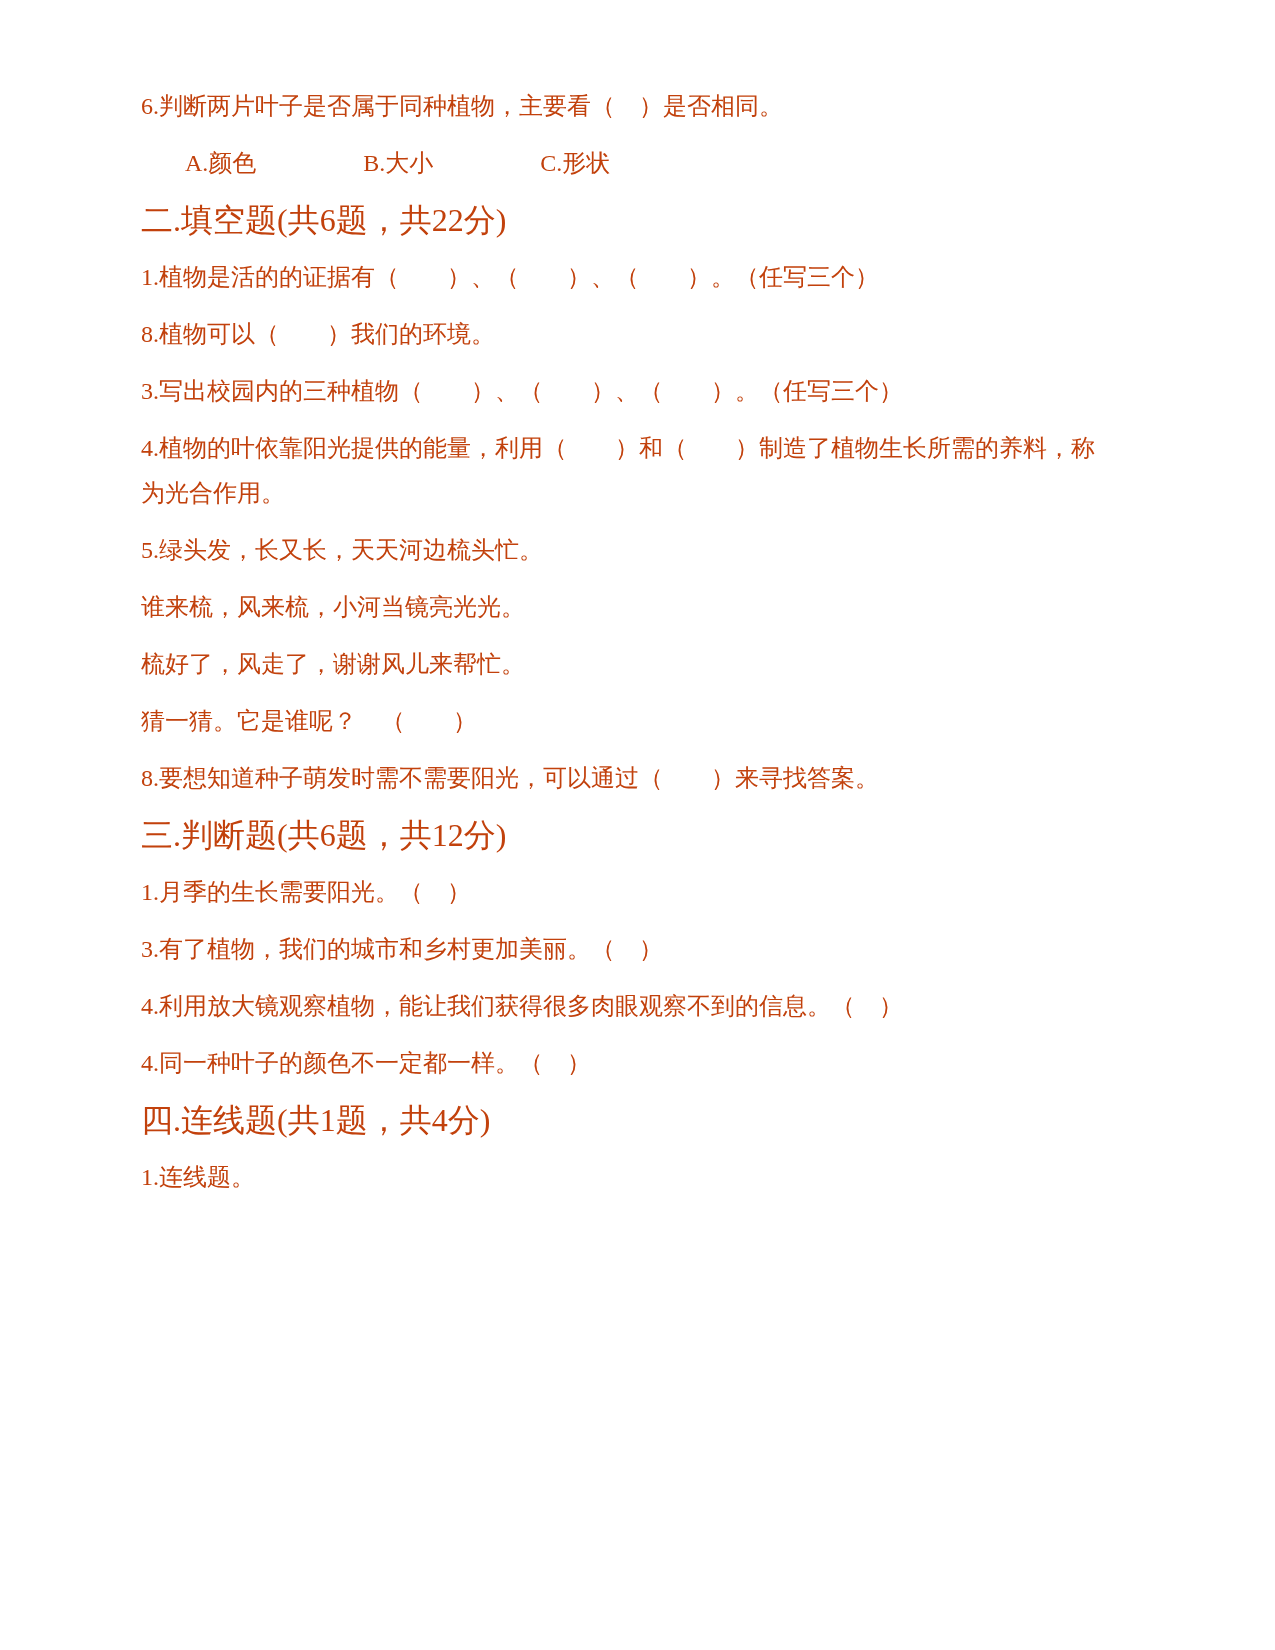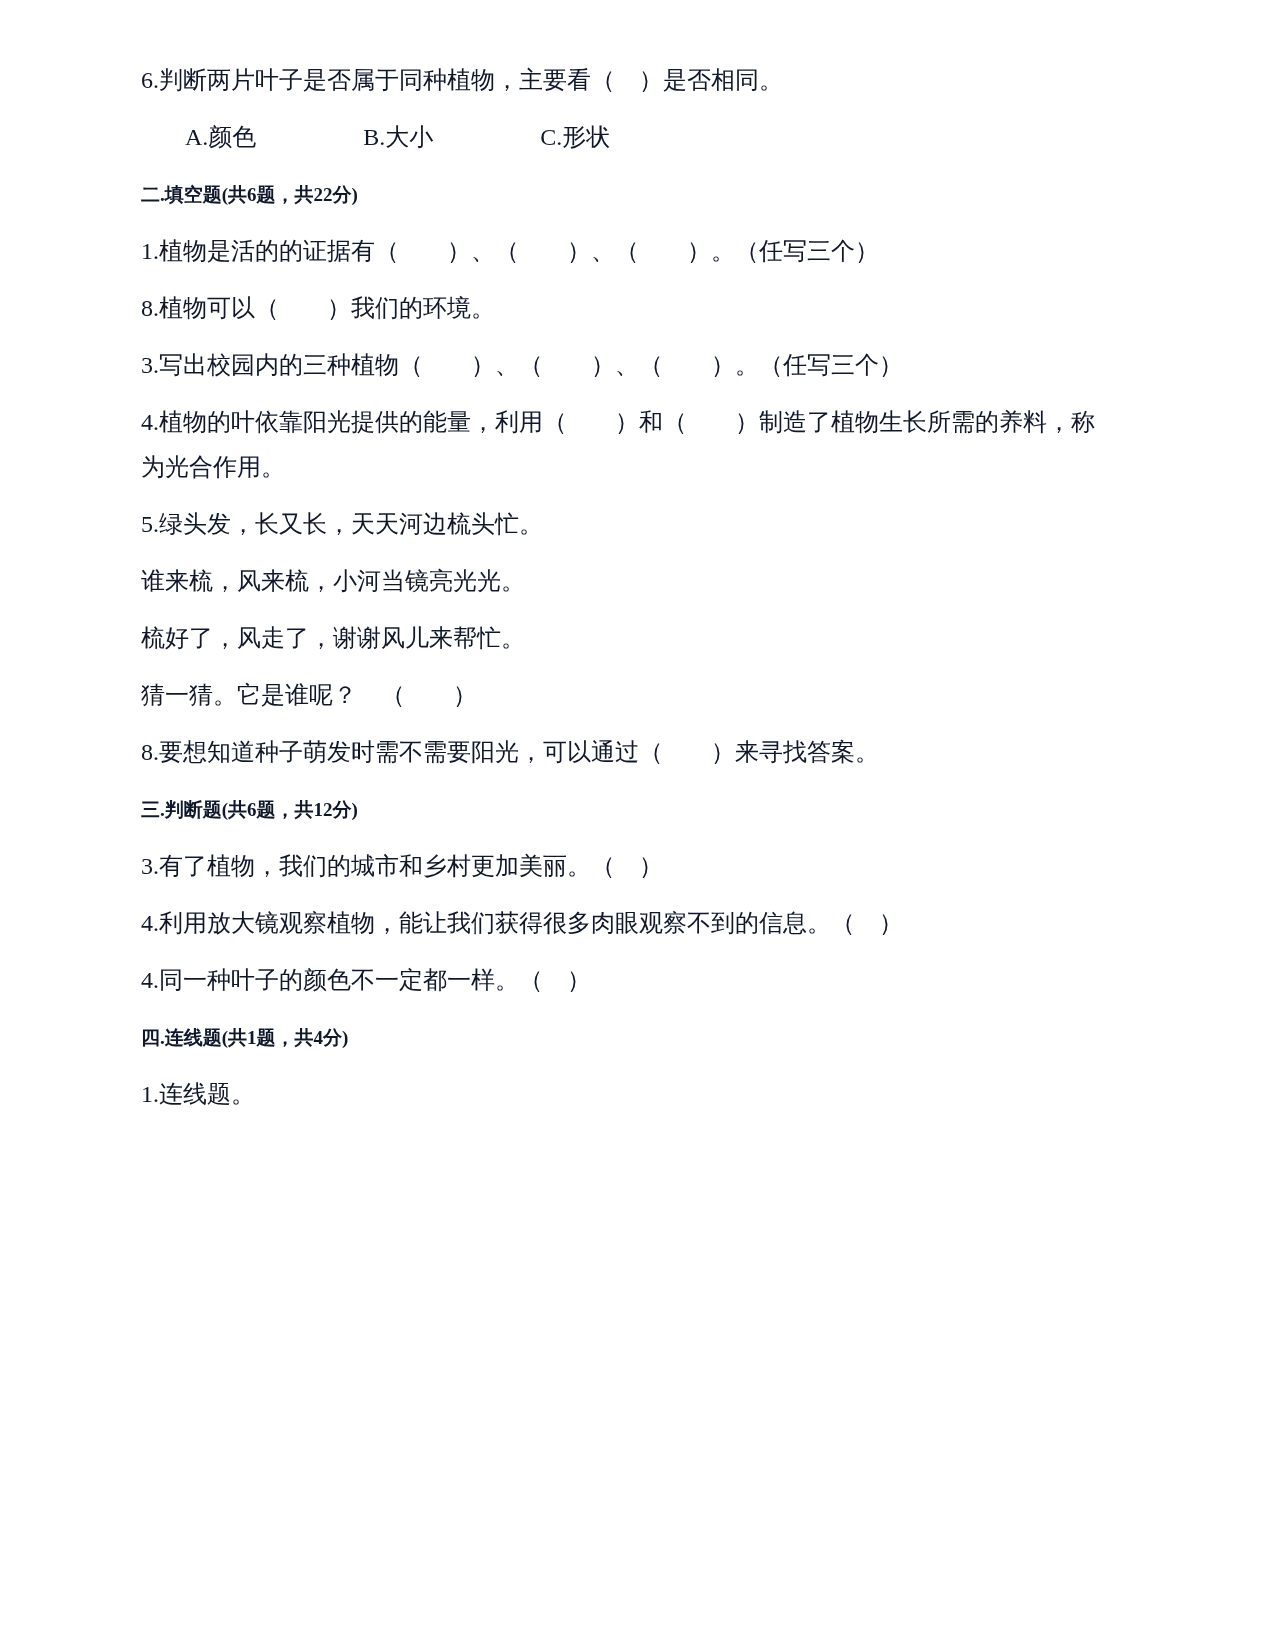--- a/index.html
+++ b/index.html
@@ -3,34 +3,34 @@
 <meta charset="utf-8">
 <title></title>
 <style>
   html, body { margin: 0; padding: 0; background: #ffffff; }
   .page {
     position: relative;
     width: 1275px;
     height: 1650px;
     box-sizing: border-box;
     margin: 0 auto;
-    padding: 58px 142px 0 141px;
+    padding: 84px 142px 0 141px;
     background: #ffffff;
-    color: #0f172a;
+    color: #c2410c;
     font-family: "Liberation Serif", "DejaVu Serif", serif;
     font-size: 24px;
   }
   .para {
     margin: 0 0 12px 0;
     line-height: 45px;
     font-weight: 400;
   }
   .section-title {
-    font-size: 19px;
-    font-weight: 700;
+    font-size: 32px;
+    font-weight: 400;
     margin: 10px 0 12px 0;
     line-height: 45px;
   }
   .options-row .opt {
     display: inline-block;
     margin-right: 57px;
     margin-left: 44px;
   }
   .options-row .opt:last-child { margin-right: 0; }
 </style>
@@ -65,20 +65,21 @@
   <p class="para">谁来梳，风来梳，小河当镜亮光光。</p>
 
   <p class="para">梳好了，风走了，谢谢风儿来帮忙。</p>
 
   <p class="para">猜一猜。它是谁呢？　（　　）</p>
 
   <p class="para">8.要想知道种子萌发时需不需要阳光，可以通过（　　）来寻找答案。</p>
 
   <h2 class="section-title">三.判断题(共6题，共12分)</h2>
 
+  <p class="para">1.月季的生长需要阳光。（　）</p>
 
 
   <p class="para">3.有了植物，我们的城市和乡村更加美丽。（　）</p>
 
   <p class="para">4.利用放大镜观察植物，能让我们获得很多肉眼观察不到的信息。（　）</p>
 
 
   <p class="para">4.同一种叶子的颜色不一定都一样。（　）</p>
 
   <h2 class="section-title">四.连线题(共1题，共4分)</h2>

